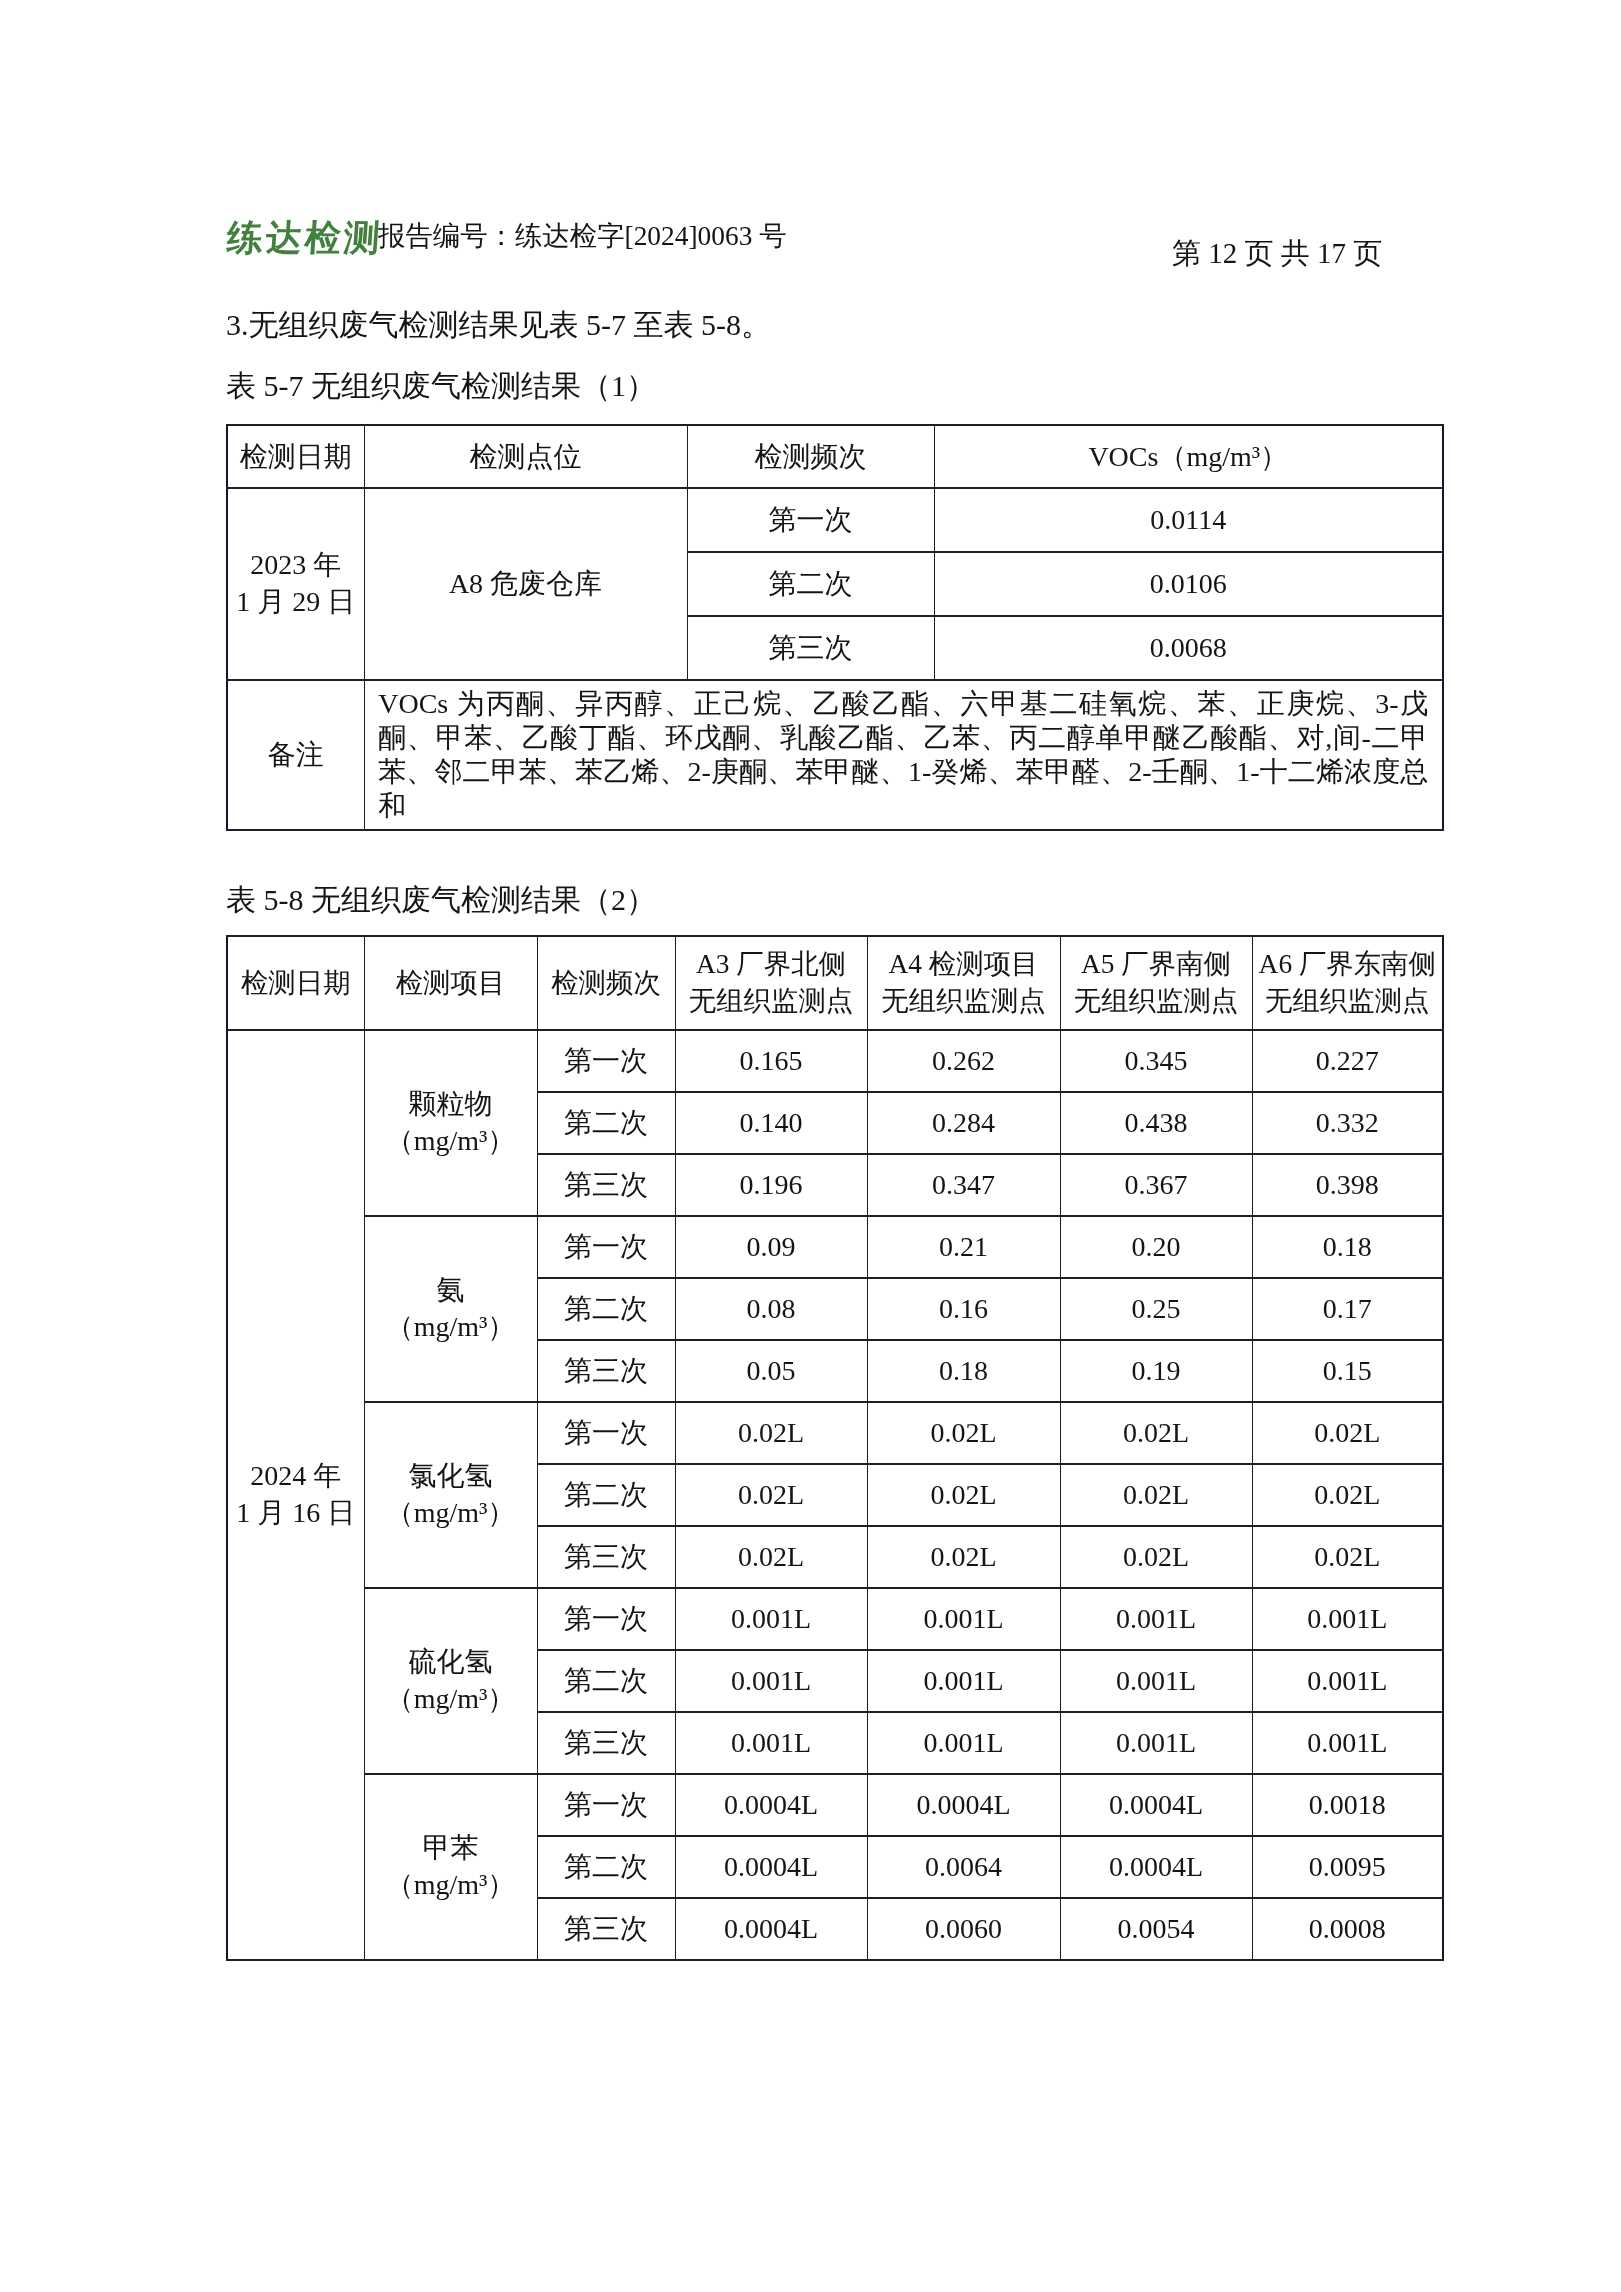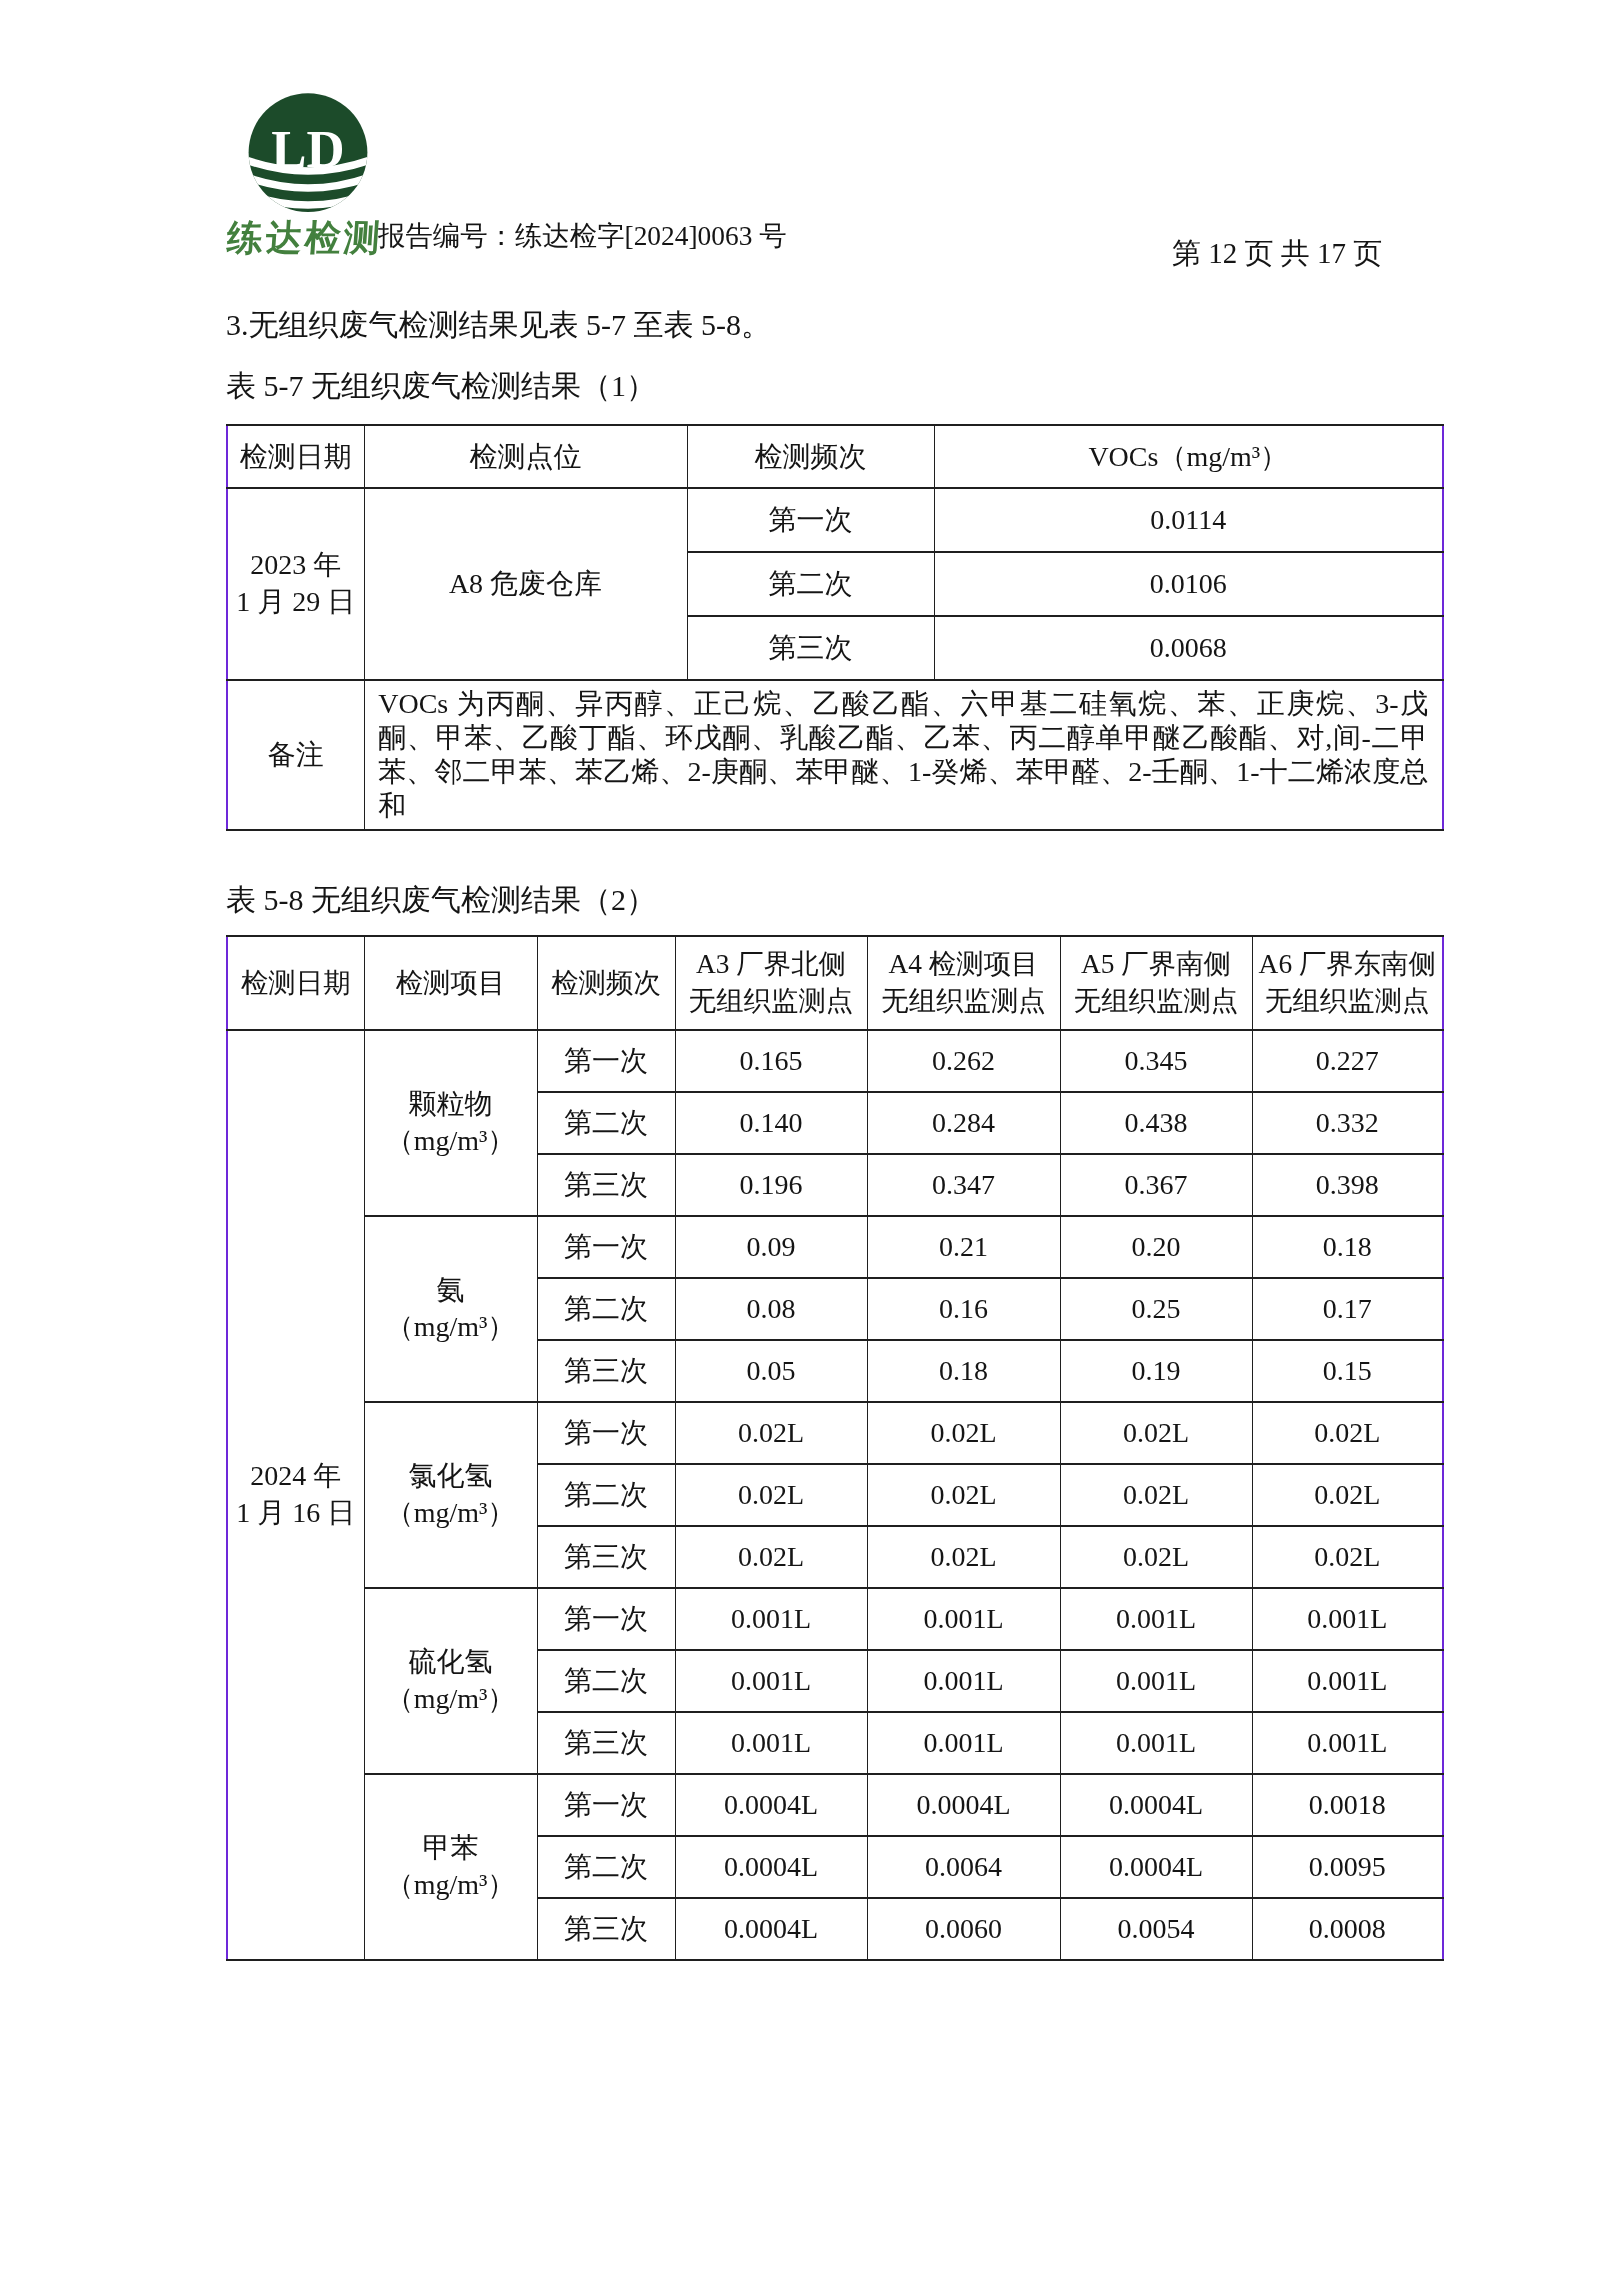--- a/index.html
+++ b/index.html
@@ -23,21 +23,21 @@
 
   
   main { position:absolute; left:226px; top:305px; width:1218px; }
   .intro { font-size:30px; }
   .tbl-title { font-size:30px; font-weight:normal; text-align:left; }
   .tt1 { margin-top:19.6px; }
   .tt2 { margin-top:49px; }
 
   table {
     width:100%; border-collapse:collapse; table-layout:fixed;
-    border:2px solid #6d28d9; margin-top:17.6px;
+    border:2px solid #0f172a; margin-top:17.6px;
   }
   .t58 { margin-top:13.7px; border-bottom-width:2.9px; }
   th,td {
     border:1px solid #1f1f1f;
     border-top-width:2px; border-bottom-width:2px;
     font-size:28px; font-weight:normal;
     text-align:center; vertical-align:middle;
     padding:2px 3.9px;
     overflow:hidden;
   }
@@ -52,36 +52,20 @@
   td.note {
     text-align:justify; text-justify:inter-character;
     padding:5.9px 13.7px; line-height:34px; font-size:28px;
   }
 </style>
 </head>
 <body>
 
 <div class="page">
 
-  <div class="logo">
-    <svg width="132" height="129" viewBox="0 0 140 134">
-      <defs>
-        <clipPath id="logoClip">
-            <circle cx="70" cy="65" r="63"></circle>
-          </clipPath>
-      </defs>
-      <circle cx="70" cy="65" r="63" fill="#1c4b2a"></circle>
-      <g clip-path="url(#logoClip)" stroke="#ffffff" stroke-width="8" fill="none">
-        <path d="M2 72 Q70 97 138 72"></path>
-        <path d="M2 90 Q70 115 138 90"></path>
-        <path d="M2 108 Q70 133 138 108"></path>
-      </g>
-      <text x="70" y="80" text-anchor="middle" font-size="56" font-weight="bold" fill="#ffffff" font-family="'Liberation Serif','DejaVu Serif',serif">LD</text>
-    </svg>
-  </div>
 
   <div class="brand">练达检测</div>
   <div class="report-no">报告编号：练达检字[2024]0063 号</div>
   <div class="page-info">第 12 页 共 17 页</div>
 
   <main>
 
     <p class="intro">3.无组织废气检测结果见表 5-7 至表 5-8。</p>
 
     <h3 class="tbl-title tt1">表 5-7 无组织废气检测结果（1）</h3>

